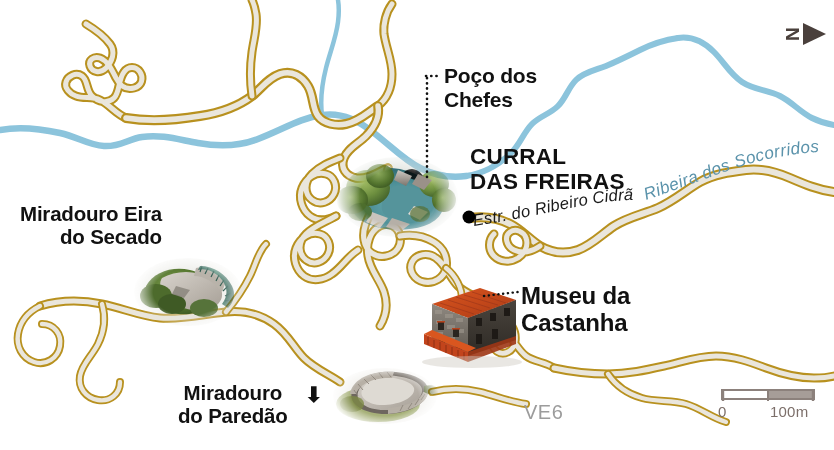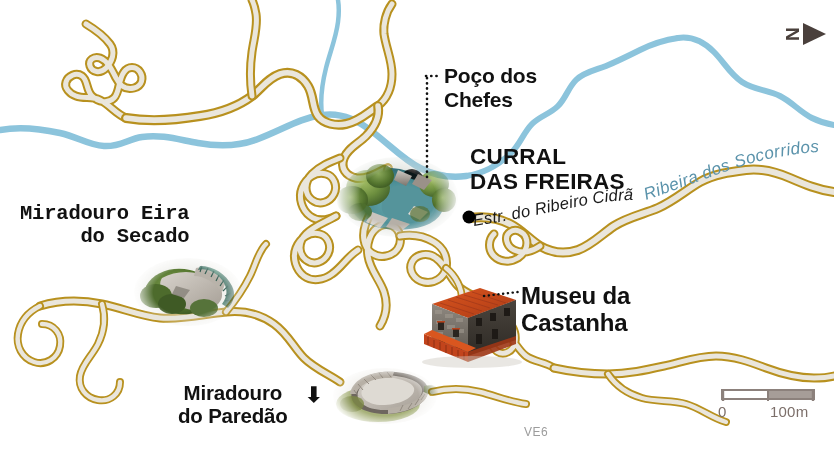--- a/index.html
+++ b/index.html
@@ -62,25 +62,24 @@
     top: 384px;
     font-size: 21px;
     color: #111111;
     font-weight: bold;
     line-height: 1;
   }
   #label-ve6 {
     position: absolute;
     left: 524px;
     top: 401px;
-    font-size: 12px;
+    font-size: 20px;
     color: #9c9c9c;
     font-family: "Liberation Sans", sans-serif;
     letter-spacing: 0.5px;
-    margin-top: 24px;
   }
   .scale-text {
     position: absolute;
     font-family: "Liberation Sans", sans-serif;
     font-size: 15px;
     color: #7c6f6a;
     letter-spacing: 0.2px;
   }
   #scale-label-0 { left: 718px; top: 403px; }
   #scale-label-max { left: 770px; top: 403px; }
@@ -527,21 +526,21 @@
 
   <div class="map-label" id="label-poco-dos-chefes">Poço dos
 Chefes</div>
 
   <div class="map-label" id="label-curral-das-freiras">CURRAL
 DAS FREIRAS</div>
 
   <div class="map-label" id="label-museu-da-castanha">Museu da
 Castanha</div>
 
-  <div class="map-label" id="label-miradouro-eira" style="text-align:right;font-family:Liberation Mono, monospace;">Miradouro Eira
+  <div class="map-label" id="label-miradouro-eira" style="text-align:right;">Miradouro Eira
 do Secado</div>
 
   <div class="map-label" id="label-miradouro-paredao" style="text-align:center;">Miradouro
 do Paredão</div>
 
   <div id="label-paredao-arrow">⬇</div>
 
   <div id="label-ve6">VE6</div>
 
   <div class="scale-text" id="scale-label-0">0</div>

